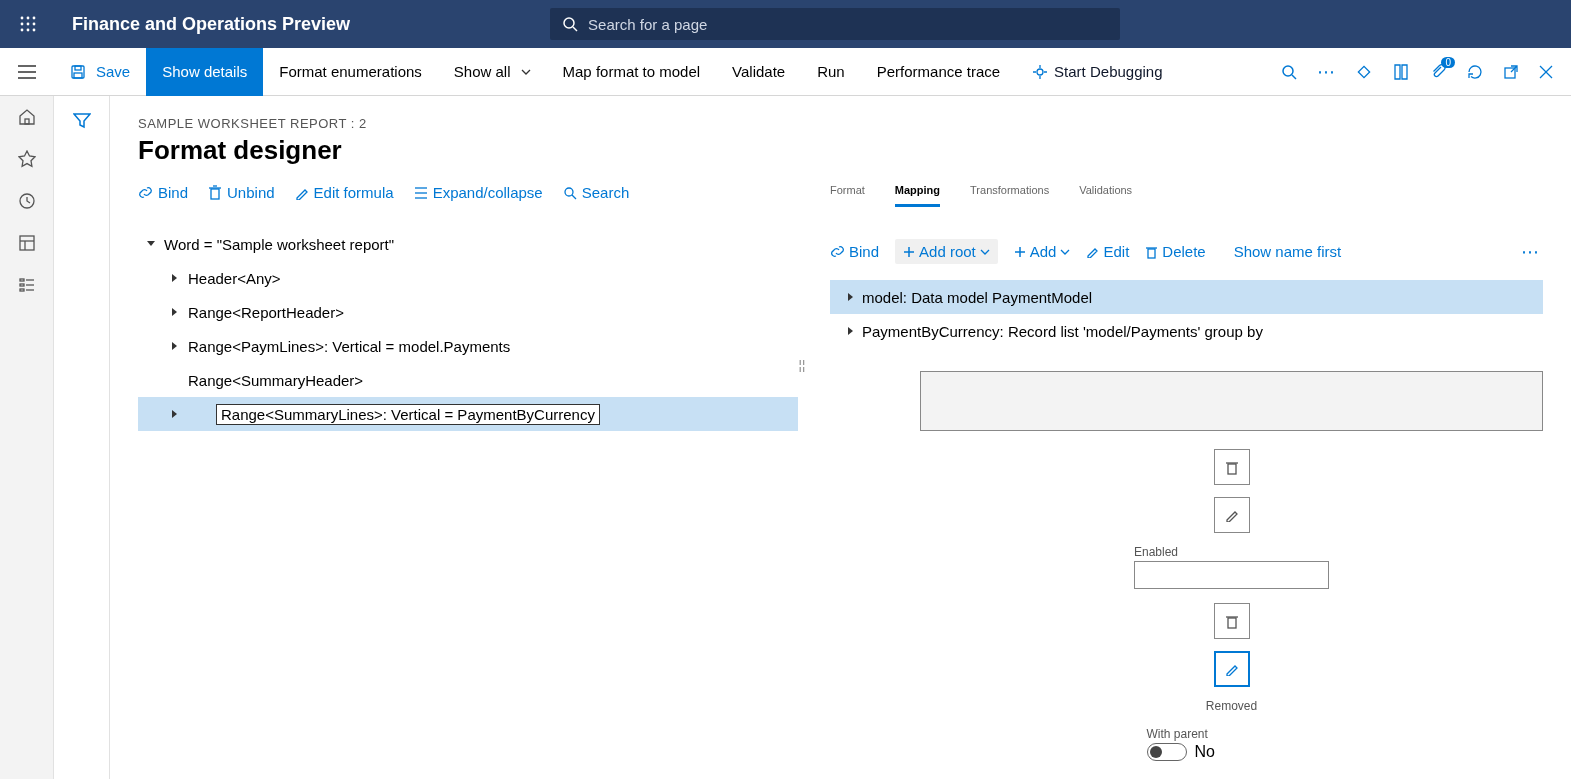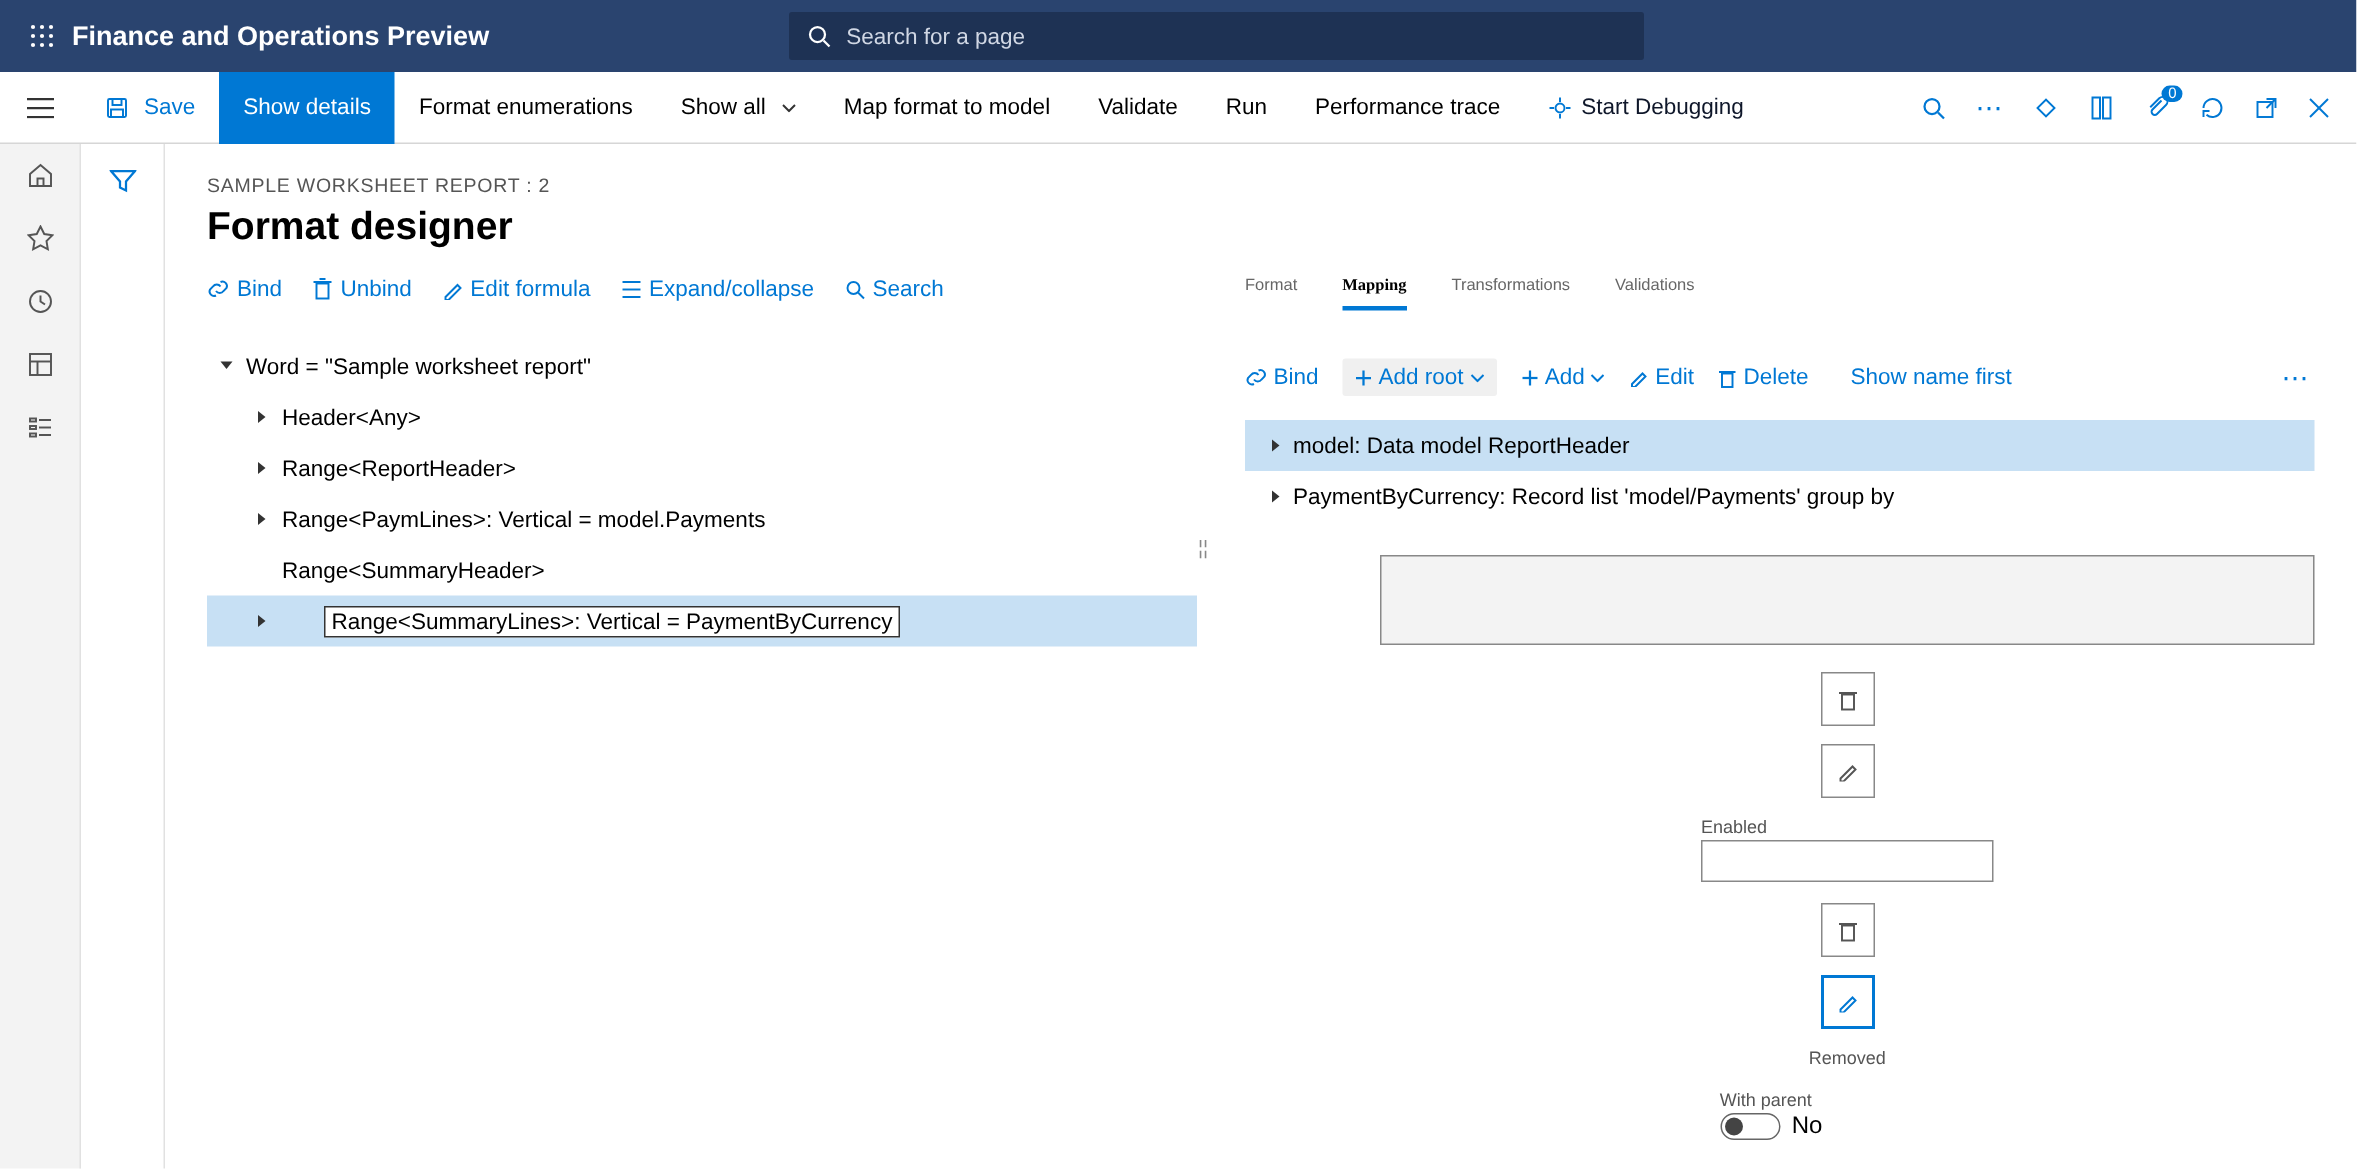--- a/index.html
+++ b/index.html
@@ -1,21 +1,21 @@
 <!DOCTYPE html>
 <html><head>
 <meta charset="utf-8">
 <style>
 * { box-sizing: border-box; margin: 0; padding: 0; font-family: 'Segoe UI', Arial, sans-serif; }
 body { width: 1571px; height: 779px; overflow: hidden; background: #fff; }
 
 
 .topbar { height: 48px; background: #2a446f; color: #fff; display: flex; align-items: center; padding: 0 8px; }
 .waffle { width: 40px; display: flex; justify-content: center; align-items: center; cursor: pointer; }
-.app-title { font-size: 18px; font-weight: 600; margin-left: 0; }
+.app-title { font-size: 18px; font-weight: 600; margin-left: 24px; }
 .search-box { margin-left: 200px; background: #1e3254; height: 32px; width: 570px; display: flex; align-items: center; border-radius: 2px; padding: 0 12px; }
 .search-box .s-icon { margin-right: 10px; }
 .search-box input { background: transparent; border: none; color: #eee; font-size: 15px; width: 100%; outline: none; }
 .search-box input::placeholder { color: #d0d7e4; }
 .topbar-right { margin-left: auto; display: flex; align-items: center; gap: 18px; padding-right: 8px; }
 .topbar-right .icon-btn { cursor: pointer; color: #fff; display:flex; }
 .avatar { width: 28px; height: 28px; border-radius: 50%; background: #8e9ab3; color:#fff; display:flex; align-items:center; justify-content:center; font-size:12px; font-weight:600; }
 
 
 .actionbar { height: 48px; background: #fff; border-bottom: 1px solid #d6d6d6; display: flex; align-items: center; }
@@ -55,21 +55,21 @@
 .tree .node .caret { width:18px; display:inline-flex; justify-content:center; color:#555; }
 .tree .lvl0 { padding-left: 4px; }
 .tree .lvl1 { padding-left: 28px; }
 .tree .node.selected { background:#c7e0f4; }
 .tree .node.selected .txt { border:1px solid #333; padding: 1px 4px; background:#fff;margin-left:32px; }
 .tree .txt { padding: 1px 4px; }
 
 
 .rp-tabs { display:flex; gap:30px; font-size:11px; border-bottom: none; padding-bottom:6px; }
 .rp-tabs .tab { cursor:pointer; color:#666; padding-bottom:8px; }
-.rp-tabs .tab.active { color:#000; font-weight:600; border-bottom:3px solid #0078d4;font-family:Liberation Serif, serif; }
+.rp-tabs .tab.active { color:#000; font-weight:600; border-bottom:3px solid #0078d4; }
 
 .rp-toolbar { display:flex; gap:16px; align-items:center; margin-top:26px; font-size:15px; }
 .rp-toolbar .tb { color:#0078d4; cursor:pointer; display:flex; align-items:center; gap:4px; }
 .rp-toolbar .tb.hover { background:#f0f0f0; padding:4px 8px; border-radius:2px; }
 .rp-toolbar .dots { color:#0078d4; cursor:pointer; font-size:18px; margin-left:auto; padding-right:4px; }
 
 
 .cursor-ov { position:absolute; left: 942px; top:280px; pointer-events:none; }
 
 
@@ -419,21 +419,21 @@
         <span class="dots">⋯</span>
       </div>
 
       <div class="mtree">
         <div class="mnode selected">
           <span class="caret">
               <svg width="8" height="10" viewBox="0 0 8 10" fill="#333">
                 <path d="M1 1l5 4-5 4z"></path>
               </svg>
             </span>
-          <span>model: Data model ReportHeader</span>
+          <span>model: Data model PaymentModel</span>
         </div>
         <div class="mnode">
           <span class="caret">
               <svg width="8" height="10" viewBox="0 0 8 10" fill="#333">
                 <path d="M1 1l5 4-5 4z"></path>
               </svg>
             </span>
           <span>PaymentByCurrency: Record list 'model/Payments' group by</span>
         </div>
       </div>

